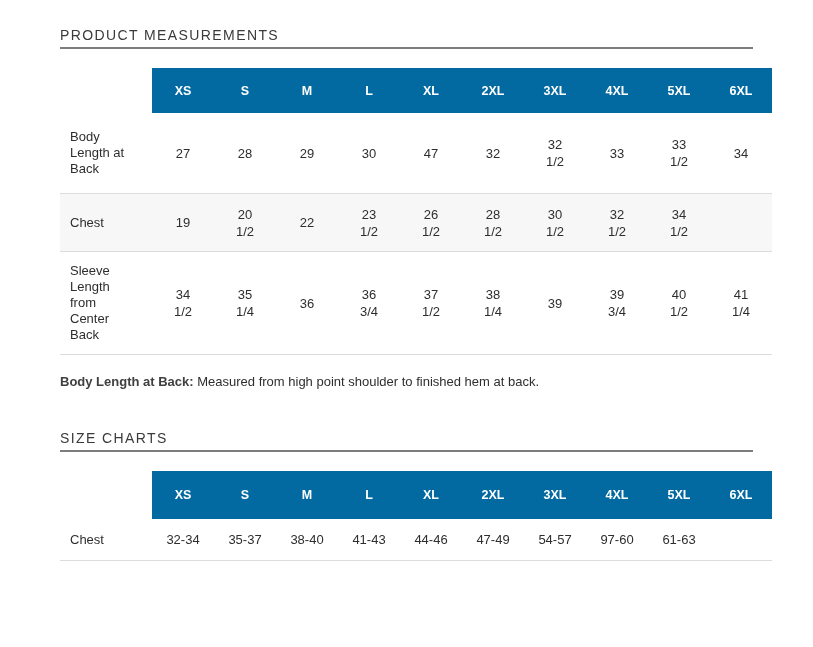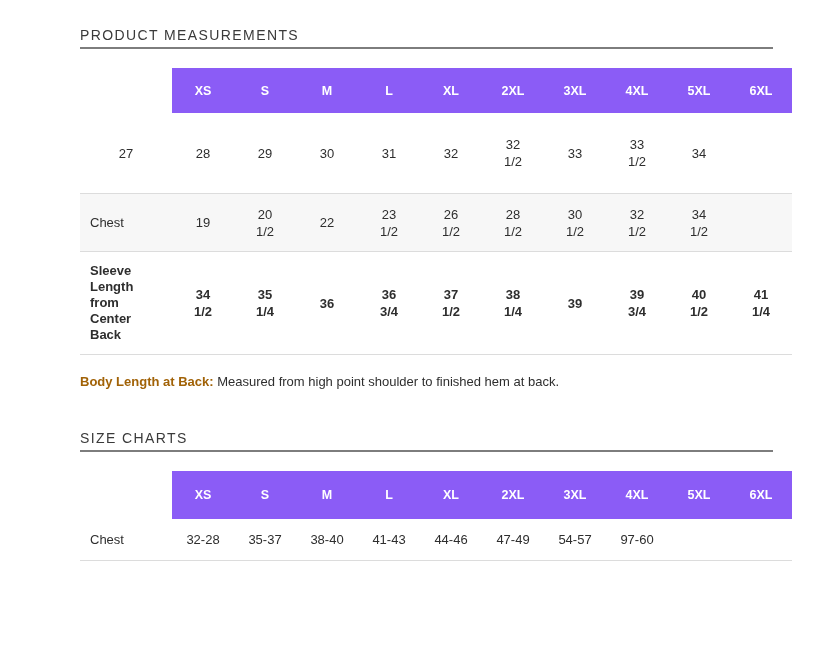--- a/index.html
+++ b/index.html
@@ -3,21 +3,21 @@
 <meta charset="utf-8">
 <style>
   * { margin: 0; padding: 0; box-sizing: border-box; }
   html, body { background: #ffffff; }
   body {
     width: 813px; height: 647px;
     font-family: "Liberation Sans", sans-serif;
     color: #2e2e2e;
     overflow: hidden;
   }
-  .page { padding: 27px 0 0 80px; width: 666px; height: 647px; }
+  .page { padding: 27px 0 0 60px; width: 666px; height: 647px; }
 
   .section-title {
     font-size: 14px;
     font-weight: 400;
     letter-spacing: 1.4px;
     color: #3a3a3a;
     line-height: 16px;
   }
   .title-rule {
     width: 693px; height: 2px;
@@ -31,21 +31,21 @@
     grid-template-columns: 92px repeat(10, 1fr);
     align-items: stretch;
   }
   .trow.sep { border-top: 1px solid #dcdcdc; }
   .trow.last { border-bottom: 1px solid #dcdcdc; }
   .trow.shaded { background: #f7f7f7; }
 
   .thead { height: 45px; }
   .t2 .thead { height: 48px; }
   .hcell {
-    background: #8b5cf6;
+    background: #0369a1;
     color: #ffffff;
     font-size: 12.5px;
     font-weight: bold;
     display: flex; align-items: center; justify-content: center;
   }
   .hspacer { background: transparent; }
 
   .tlabel {
     display: flex; align-items: center;
     padding-left: 10px;
@@ -55,30 +55,30 @@
 
   .tcell {
     display: flex; flex-direction: column;
     align-items: center; justify-content: center;
     font-size: 13px; line-height: 17px; color: #2e2e2e;
     text-align: center;
   }
 
   .row-h-80  { height: 80px; }
   .row-h-58  { height: 58px; }
-  .row-h-104 { height: 104px; font-weight: bold; }
+  .row-h-104 { height: 104px; }
   .row-h-42  { height: 42px; }
 
   .definitions { margin-top: 19px; }
   .definitions p {
     font-size: 13px; line-height: 16px;
     color: #2e2e2e;
     margin-bottom: 12px;
   }
-  .definitions p b { color: #a16207; }
+  .definitions p b { color: #404040; }
 
   .size-charts-section { margin-top: 40px; }
 </style>
 </head>
 <body>
 
 <div class="page">
 
   <div>
     <h2 class="section-title">PRODUCT MEASUREMENTS</h2>
@@ -92,34 +92,37 @@
           <div class="hcell">M</div>
           <div class="hcell">L</div>
           <div class="hcell">XL</div>
           <div class="hcell">2XL</div>
           <div class="hcell">3XL</div>
           <div class="hcell">4XL</div>
           <div class="hcell">5XL</div>
           <div class="hcell">6XL</div>
         </div>
         <div class="trow row-h-80">
+          <div class="tlabel">
+            <span>Body Length at Back</span>
+          </div>
           <div class="tcell">
             <span>27</span>
           </div>
           <div class="tcell">
             <span>28</span>
           </div>
           <div class="tcell">
             <span>29</span>
           </div>
           <div class="tcell">
             <span>30</span>
           </div>
           <div class="tcell">
-            <span>31</span>
+            <span>47</span>
           </div>
           <div class="tcell">
             <span>32</span>
           </div>
           <div class="tcell">
             <span>32</span>
             <span>1/2</span>
           </div>
           <div class="tcell">
             <span>33</span>
@@ -237,21 +240,21 @@
           <div class="hcell">3XL</div>
           <div class="hcell">4XL</div>
           <div class="hcell">5XL</div>
           <div class="hcell">6XL</div>
         </div>
         <div class="trow row-h-42 last">
           <div class="tlabel">
             <span>Chest</span>
           </div>
           <div class="tcell">
-            <span>32-28</span>
+            <span>32-34</span>
           </div>
           <div class="tcell">
             <span>35-37</span>
           </div>
           <div class="tcell">
             <span>38-40</span>
           </div>
           <div class="tcell">
             <span>41-43</span>
           </div>
@@ -259,18 +262,21 @@
             <span>44-46</span>
           </div>
           <div class="tcell">
             <span>47-49</span>
           </div>
           <div class="tcell">
             <span>54-57</span>
           </div>
           <div class="tcell">
             <span>97-60</span>
+          </div>
+          <div class="tcell">
+            <span>61-63</span>
           </div>
         </div>
       </div>
   </div>
 
 </div>
 
 </body></html>

